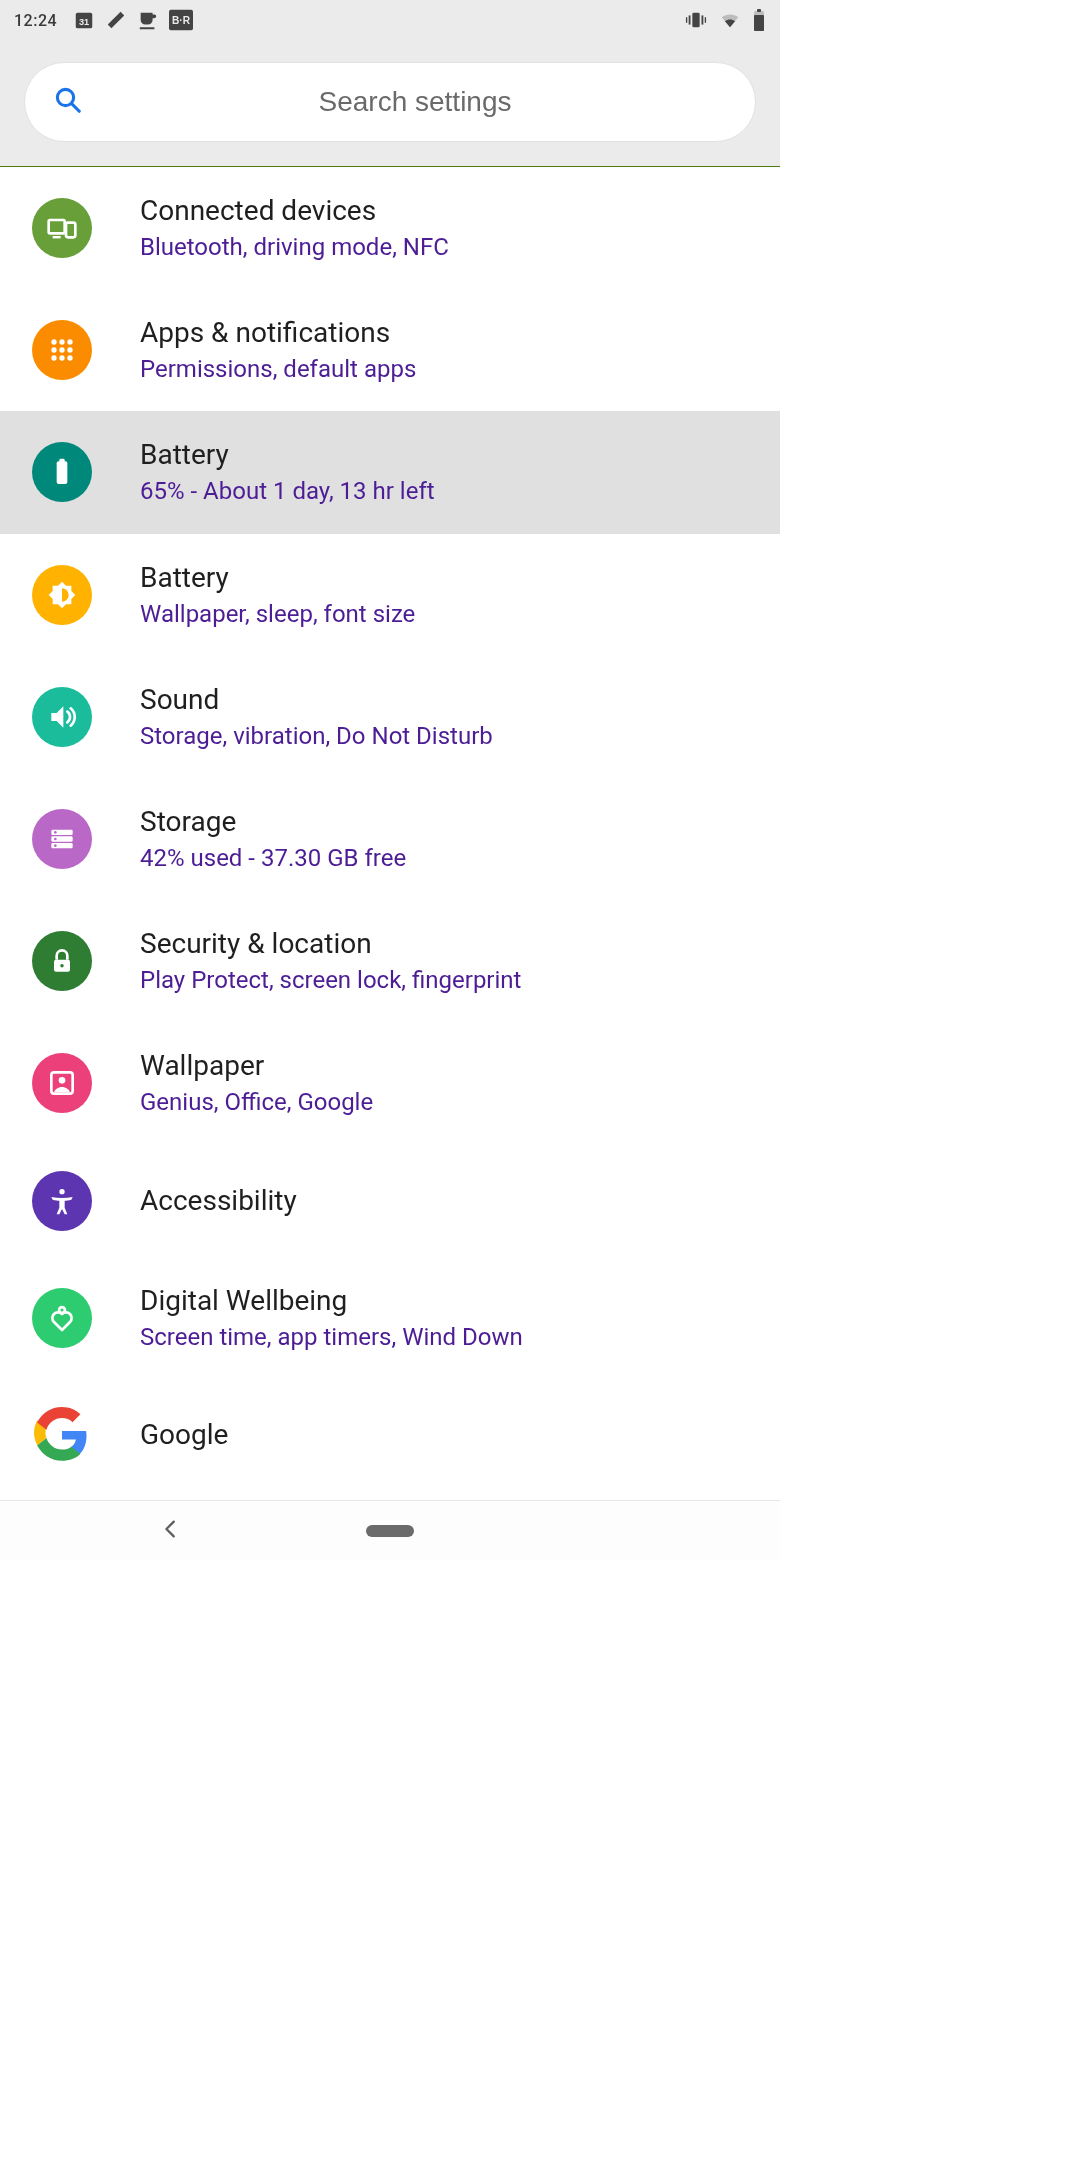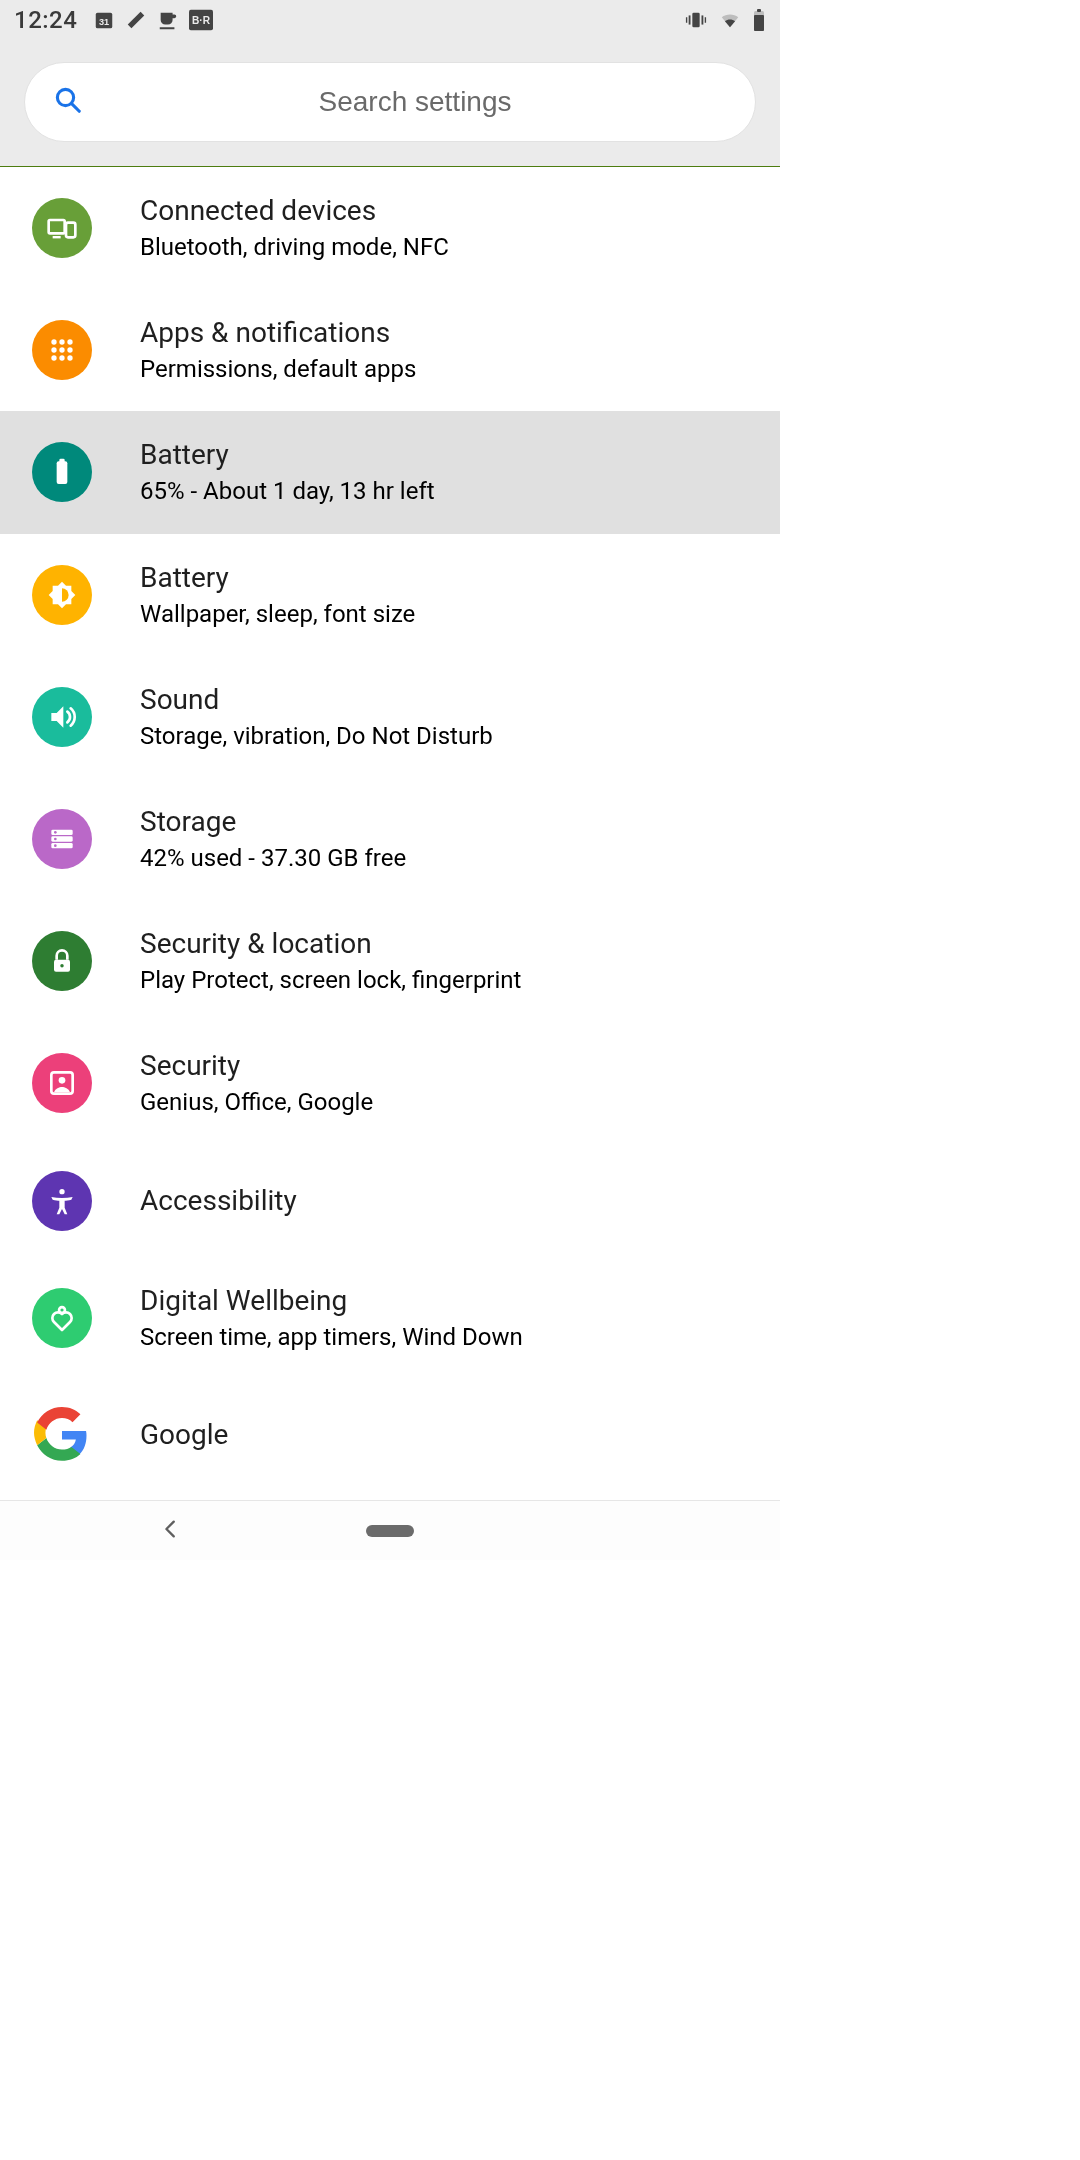--- a/index.html
+++ b/index.html
@@ -16,21 +16,21 @@
     height: 40px;
     background: #ebebeb;
     display: flex;
     justify-content: space-between;
     align-items: center;
     padding: 0 14px;
     font-size: 22px;
     color: #3a3a3a;
   }
   .sb-left, .sb-right { display: flex; align-items: center; gap: 10px; }
-  .sb-left .clock { font-size: 24px; font-weight: 500; letter-spacing: 0.5px; margin-right: 6px; }
+  .sb-left .clock { font-size: 16px; font-weight: 500; letter-spacing: 0.5px; margin-right: 6px; }
   .sb-icon { display: inline-flex; align-items: center; }
 
   
   .search-header {
     background: #ebebeb;
     padding: 22px 24px 24px;
     border-bottom: 1px solid #4d7c0f;
   }
   .searchbar {
     background: #ffffff;
@@ -70,21 +70,21 @@
   }
   .item .text { flex: 1; min-width: 0; }
   .item .title {
     font-size: 28px;
     color: #1f1f1f;
     font-weight: 400;
     line-height: 1.25;
   }
   .item .subtitle {
     font-size: 24px;
-    color: #000000;
+    color: #4c1d95;
     margin-top: 4px;
     line-height: 1.3;
   }
 
   
   .navbar {
     position: absolute;
     bottom: 0; left: 0; right: 0;
     height: 60px;
     background: #fdfdfd;
@@ -288,21 +288,21 @@
         </div>
         <div class="item">
           <div class="icon-circle" style="background: rgb(236, 64, 122);">
             <svg width="32" height="32" viewBox="0 0 24 24">
               <rect x="4" y="4" width="16" height="16" rx="2" fill="none" stroke="white" stroke-width="2"></rect>
               <circle cx="12" cy="10" r="2.5" fill="white"></circle>
               <path d="M6 19c1-3 4-4 6-4s5 1 6 4" fill="white"></path>
             </svg>
           </div>
           <div class="text">
-            <div class="title">Security</div>
+            <div class="title">Wallpaper</div>
             <div class="subtitle">Genius, Office, Google</div>
           </div>
         </div>
         <div class="item">
           <div class="icon-circle" style="background: rgb(94, 53, 177);">
             <svg width="32" height="32" viewBox="0 0 24 24">
               <circle cx="12" cy="5" r="2" fill="white"></circle>
               <path d="M4 9c5 1 11 1 16 0l-1 2c-2 .5-4 .8-5 .8V17l2 5h-2l-2-4-2 4H8l2-5v-5.2c-1 0-3-.3-5-.8L4 9z" fill="white"></path>
             </svg>
           </div>

